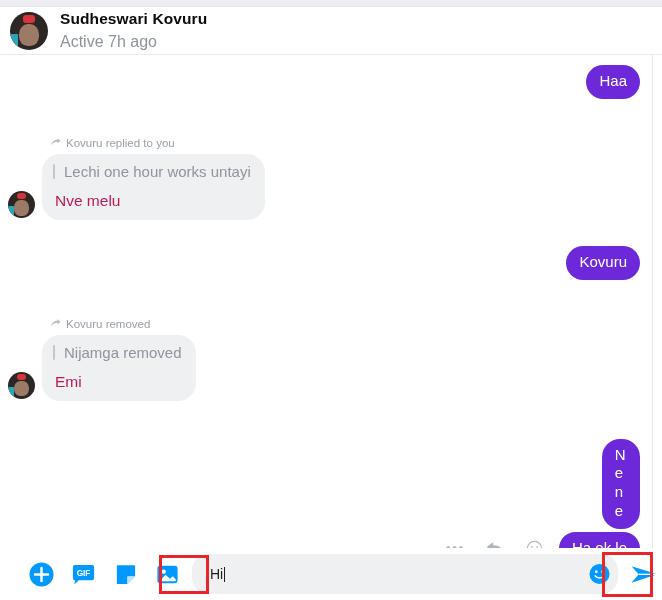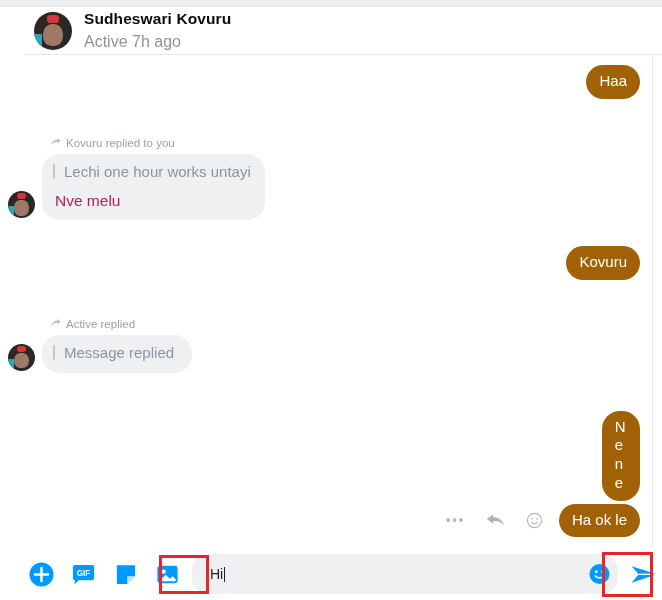--- a/index.html
+++ b/index.html
@@ -27,21 +27,20 @@
 
   
   .chat-header {
     height: 48px;
     display: flex;
     align-items: center;
     padding: 0 0 0 10px;
     background: #ffffff;
     border-bottom: 1px solid #e8eaed;
     position: relative;
-    margin-left: 24px;
   }
 
   .avatar {
     border-radius: 50%;
     background: #2c2724;
     position: relative;
     overflow: hidden;
     flex: none;
   }
   .avatar::before {
@@ -112,21 +111,21 @@
 
   .bubble {
     border-radius: 18px;
     padding: 7px 13px 8px;
     font-size: 15px;
     line-height: 1.25;
     max-width: 62%;
     word-wrap: break-word;
   }
   .bubble.out {
-    background: #a16207;
+    background: #6d28d9;
     color: #ffffff;
   }
 
   
   .reply-group {
     display: flex;
     align-items: flex-end;
     gap: 7px;
   }
   .reply-col { display: flex; flex-direction: column; }
@@ -348,27 +347,28 @@
   <div class="row in">
     <div class="reply-group">
       <div class="avatar msg-avatar">
         <span class="teal"></span>
       </div>
       <div class="reply-col">
         <div class="reply-label">
           <svg class="share-arrow" width="11" height="11" viewBox="0 0 16 16">
             <path d="M1 12 C3 6 7 4 11 4 L11 1.5 L15.2 5.5 L11 9.5 L11 7 C7.5 7 4 8.2 1 12 Z" fill="#b9bec3"></path>
           </svg>
-          <span>Active replied</span>
+          <span>Kovuru removed</span>
         </div>
         <div class="quote-bubble">
           <div class="quoted">
             <span class="quote-bar"></span>
-            <span>Message replied</span>
+            <span>Nijamga removed</span>
           </div>
+          <div class="quote-body">Emi</div>
         </div>
       </div>
     </div>
   </div>
 
   <div class="spacer-lg"></div>
 
   <div class="out-stack">
 
     <div class="out-line">

